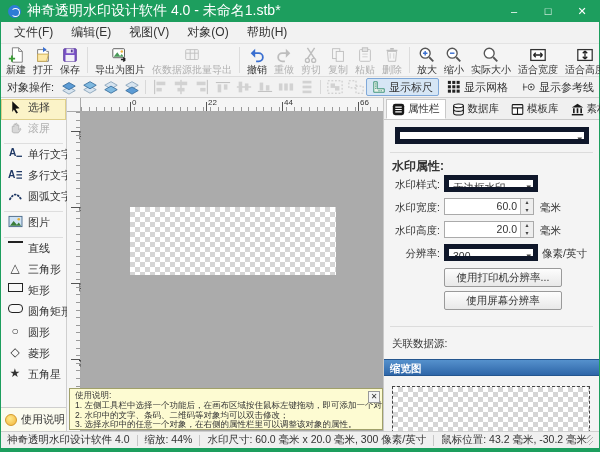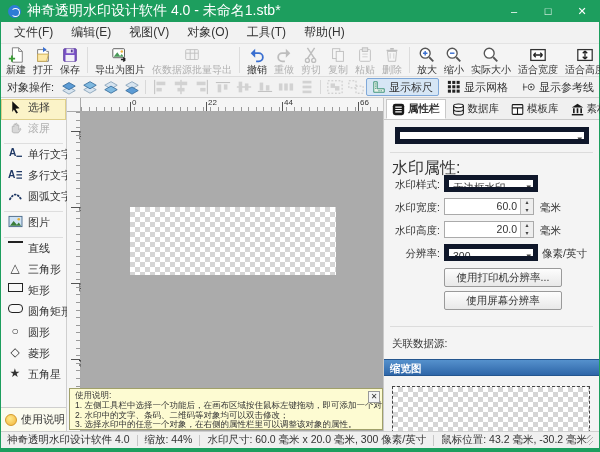--- a/index.html
+++ b/index.html
@@ -68,21 +68,21 @@
   
   #instructions{position:absolute;left:2px;right:2px;top:290px;bottom:1px;background:#fdfbd2;border:1px solid #a0a06a;padding:2px 14px 2px 5px;overflow:hidden}
   #instructions .iline{font-size:8.5px;line-height:9.8px;white-space:nowrap}
   #instructions .ititle{font-weight:normal}
   #instr-close{position:absolute;top:2px;right:2px;width:12px;height:12px;border:1px solid #999;background:#f4f4f4;font-size:8px;line-height:10px;text-align:center;color:#333}
 
   
   #rightpanel{position:absolute;right:0;top:0;width:216px;height:333px;background:#f0f0f0;border-left:1px solid #c9c9c9}
   #paneltabs{position:absolute;left:0;top:0;right:0;height:22px;display:flex;align-items:stretch;background:#f0f0f0;border-bottom:1px solid #c9c9c9;padding:1px 2px 0}
   .ptab{display:flex;align-items:center;gap:3px;padding:0 5px;font-size:10.5px;white-space:nowrap;border:1px solid transparent}
-  .ptab.active{background:#fff;border-color:#c9c9c9;border-bottom-color:#fff;font-weight:bold}
+  .ptab.active{background:#fff;border-color:#c9c9c9;border-bottom-color:#fff;font-weight:normal}
   #panelbody{position:absolute;left:0;top:22px;right:0;bottom:0;background:#f4f4f4}
   .pselect{position:absolute;height:17px;background:#fff;border:5px solid #0f172a;font-size:10.5px;line-height:15px;padding:0 14px 0 4px;white-space:nowrap;overflow:hidden}
   .pselect::after{content:"▾";position:absolute;right:2px;top:0;font-size:9px;color:#444;line-height:15px}
   .psep{position:absolute;left:6px;right:6px;height:1px;background:#dcdcdc}
   .plabel{position:absolute;font-size:10.5px;text-align:right;width:54px;white-space:nowrap}
   .punit{position:absolute;font-size:10.5px;white-space:nowrap}
   .pspin{position:absolute;width:90px;height:17px;background:#fff;border:1px solid #aaa;font-size:10.5px;line-height:15px;text-align:right;padding-right:16px}
   .spinbtns{position:absolute;right:0;top:0;width:13px;height:15px;display:flex;flex-direction:column;border-left:1px solid #bbb}
   .spinbtns span{flex:1;font-size:6px;line-height:7px;text-align:center;color:#444;background:#eee}
   .pbutton{position:absolute;height:19px;background:linear-gradient(#fdfdfd,#e8e8e8);border:1px solid #9a9a9a;border-radius:2px;font-size:10.5px;text-align:center;line-height:17px;white-space:nowrap}
@@ -110,21 +110,20 @@
       <span class="winbtn">□</span>
       <span class="winbtn">✕</span>
     </div>
   </div>
 
   <div id="menubar">
     <span class="menuitem">文件(F)</span>
     <span class="menuitem">编辑(E)</span>
     <span class="menuitem">视图(V)</span>
     <span class="menuitem">对象(O)</span>
-    <span class="menuitem">工具(T)</span>
     <span class="menuitem">帮助(H)</span>
   </div>
 
   <div id="toolbar1">
     <div class="tbtn on">
       <svg width="18" height="18" viewBox="0 0 20 20">
           <path d="M6 2h7l4 4v12H6z" fill="#fff" stroke="#777"></path>
           <path d="M13 2v4h4" fill="none" stroke="#777"></path>
           <path d="M2 14h7M5.5 10.5v7" stroke="#3a9b35" stroke-width="2"></path>
         </svg>
@@ -547,21 +546,21 @@
               <rect x="7" y="6.5" width="2" height="6" fill="#1a1a1a"></rect>
               <rect x="11.5" y="6.5" width="2" height="6" fill="#1a1a1a"></rect>
               <rect x="1" y="13.5" width="14" height="1.8" fill="#1a1a1a"></rect>
             </svg>
           <span>素材库</span>
         </span>
       </div>
       <div id="panelbody">
         <div class="pselect" style="left:11px;top:7px;width:194px"></div>
         <div class="psep" style="top:32px"></div>
-        <div style="position:absolute;left:8px;top:38px;font-size:16px;font-weight:normal">水印属性:</div>
+        <div style="position:absolute;left:8px;top:38px;font-size:12px;font-weight:bold">水印属性:</div>
 
         <span class="plabel" style="left:2px;top:58px">水印样式:</span>
         <div class="pselect" style="left:60px;top:55px;width:94px">无边框水印</div>
 
         <span class="plabel" style="left:2px;top:81px">水印宽度:</span>
         <div class="pspin" style="left:60px;top:78px"><span>60.0</span><span class="spinbtns">
               <span>▴</span>
               <span>▾</span>
             </span></div>
         <span class="punit" style="left:156px;top:81px">毫米</span>

